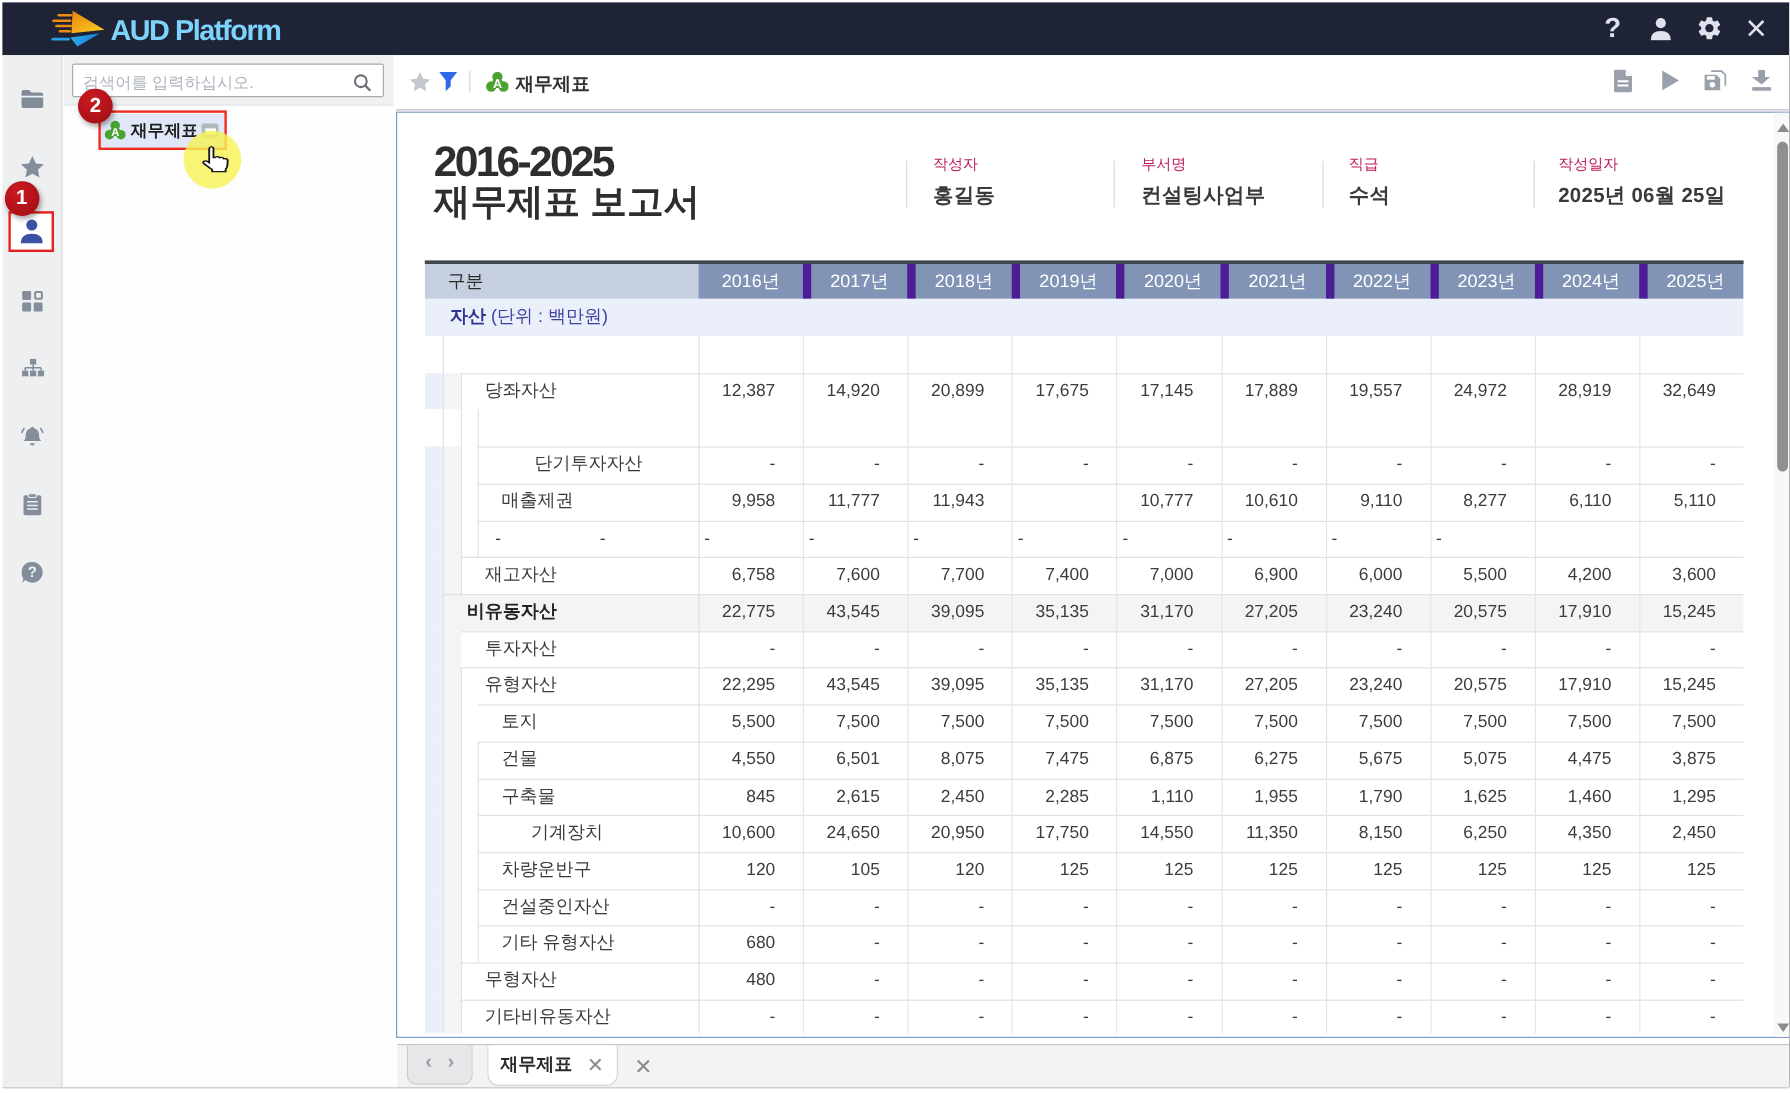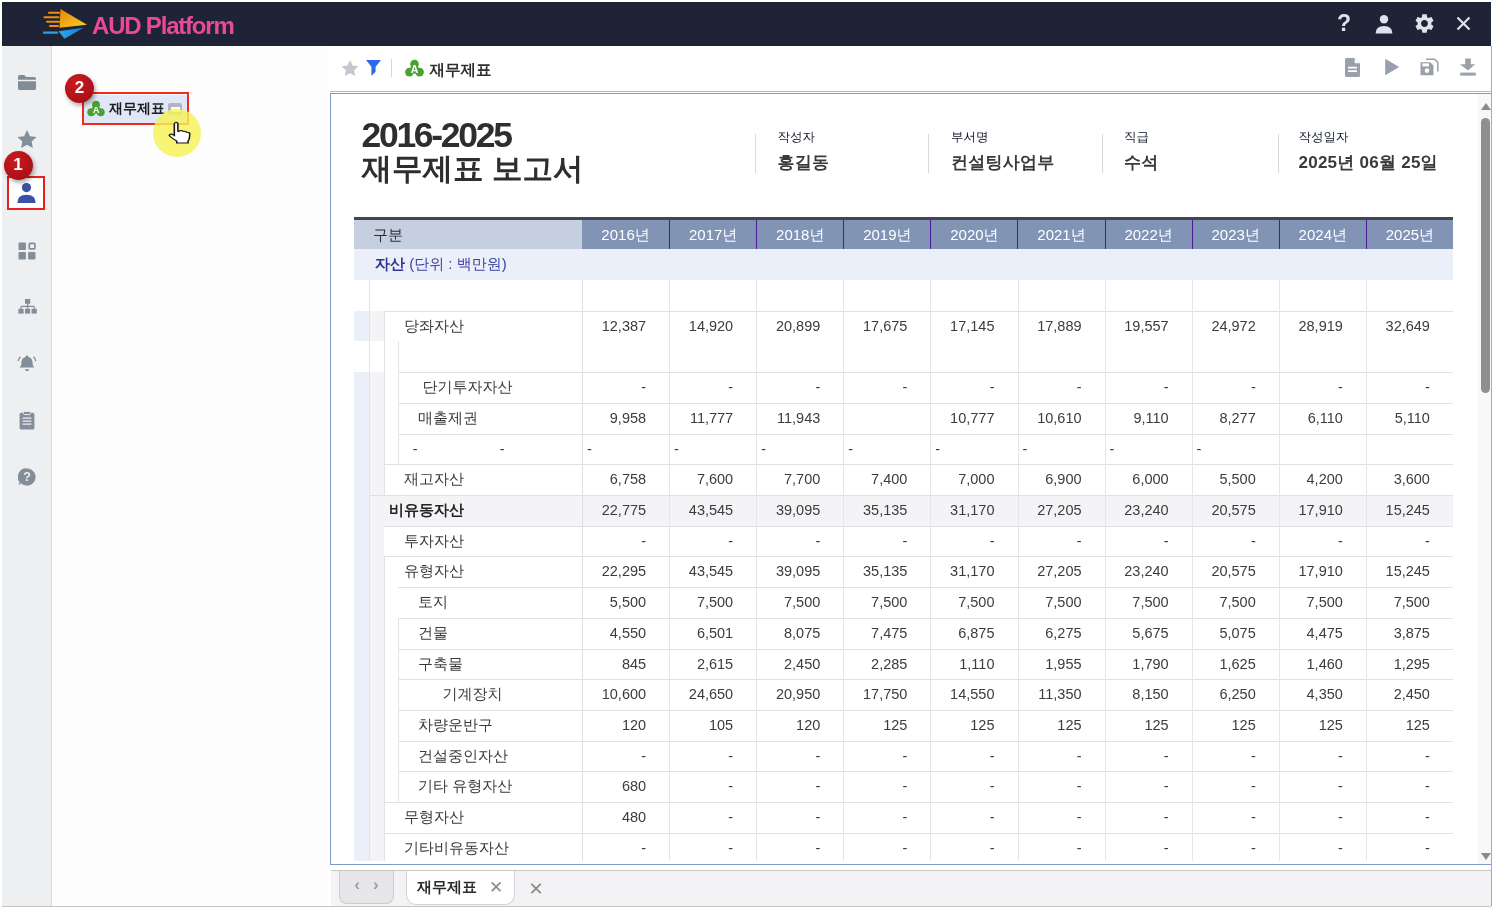--- a/index.html
+++ b/index.html
@@ -1,20 +1,20 @@
 <!DOCTYPE html>
 <html><head><meta charset="utf-8">
 <style>
 *{margin:0;padding:0;box-sizing:border-box}
 html,body{width:1492px;height:911px;background:#fff;overflow:hidden;
  font-family:"Liberation Sans",sans-serif;-webkit-font-smoothing:antialiased}
 #app{position:relative;width:1492px;height:911px;background:#fff}
 
 #topbar{position:absolute;left:2px;top:2px;width:1488.5px;height:43.5px;background:#1e2335}
-#logotext{position:absolute;left:90px;top:10px;color:#ec4899;font-size:24px;font-weight:700;letter-spacing:-1.2px}
+#logotext{position:absolute;left:90px;top:10px;color:#7dd3fc;font-size:24px;font-weight:700;letter-spacing:-1.2px}
 .tbico{position:absolute;top:0;height:43.5px;display:flex;align-items:center;justify-content:center;color:#dfe2ec}
 
 #sidebar{position:absolute;left:2px;top:45.5px;width:50px;height:860px;background:#edeff1;border-right:1px solid #d7dadd}
 .sbi{position:absolute;left:0;width:50px;display:flex;align-items:center;justify-content:center}
 
 #treepanel{position:absolute;left:53px;top:45.5px;width:274.5px;height:860.5px;background:#fdfdfd}
 #searchstrip{position:absolute;left:0;top:0;width:274.5px;height:42px;background:#eef0f2;border-bottom:1px solid #e3e4e6}
 #searchbox{position:absolute;left:7px;top:7px;width:260px;height:28.5px;background:#fff;border:1px solid #a8aaad;border-radius:2px}
 #searchph{position:absolute;left:8px;top:6.5px;font-size:13.5px;color:#afb4bc}
 #treerow{position:absolute;left:31px;top:49px;width:103px;height:28.5px;background:#dfe7f8;display:flex;align-items:center}
@@ -22,27 +22,27 @@
 .badge{position:absolute;width:29px;height:29px;border-radius:50%;background:radial-gradient(circle at 38% 32%,#cb1a20,#9d0d13);color:#fff;
  font-size:17px;font-weight:700;display:flex;align-items:center;justify-content:center;box-shadow:1.5px 2.5px 4px rgba(0,0,0,0.35)}
 #yellowcircle{position:absolute;left:100px;top:63px;width:48px;height:48px;border-radius:50%;background:rgba(246,242,85,0.82)}
 
 #toolbar{position:absolute;left:327.5px;top:45.5px;width:1163px;height:47px;background:#fff}
 .tlico{position:absolute;display:flex;align-items:center;justify-content:center}
 #content{position:absolute;left:329.5px;top:92.5px;width:1161px;height:772px;background:#fff;border:1px solid #7e9cc5}
 #title1{position:absolute;left:31px;top:23px;font-size:35.5px;line-height:36px;font-weight:700;color:#2e2e2e;letter-spacing:-2.3px}
 #title2{position:absolute;left:31px;top:58.5px;font-size:30.5px;line-height:32px;font-weight:700;color:#2e2e2e}
 .msep{position:absolute;top:40.5px;width:1px;height:38.5px;background:#dadada}
-.mlab{position:absolute;top:35px;font-size:12.5px;color:#0f172a}
+.mlab{position:absolute;top:35px;font-size:12.5px;color:#be185d}
 .mval{position:absolute;top:57px;font-size:17px;font-weight:700;color:#3a3a3a;letter-spacing:0.25px}
 
 #table{position:absolute;left:23px;top:123px;width:1099.5px;height:644px;overflow:hidden;border-top:3px solid #42464f;font-size:15px}
 .thead{position:absolute;left:0;top:0;width:1099.5px;height:29.8px;display:flex}
 .hlabel{width:228.5px;background:#c5cfdf;color:#2b2b2b;line-height:29.8px;padding-left:19.5px}
-.hyear{width:87.1px;background:#8294b6;color:#fff;line-height:29.8px;text-align:center;border-left:1px solid #4c1d95}
+.hyear{width:87.1px;background:#8294b6;color:#fff;line-height:29.8px;text-align:center;border-left:7px solid #4c1d95}
 .hfirst{border-left:none}
 .secrow{position:absolute;left:0;top:29.8px;width:1099.5px;height:30.7px;background:#ebeffa;line-height:30.7px;padding-left:21.5px}
 .sec1{font-weight:700;color:#2e3492}
 .sec2{color:#3d41a0}
 .trow{position:absolute;left:0;width:1099.5px;height:30.71px;display:flex;line-height:30.71px}
 .tb{position:absolute;top:0;right:0;height:1px;background:#dfe1e4}
 .lc{width:228.5px;color:#3a3a3a;white-space:nowrap}
 .lv1 .lc{font-weight:700;color:#232323}
 .vc{width:87.1px;text-align:right;padding-right:23px;color:#3c3c3c;font-size:14.5px}
 
@@ -152,20 +152,29 @@
       </div>
  <div class="sbi" style="top:422px;height:18px">
         <svg width="18" height="18" viewBox="0 0 18 18">
           <path fill="#848e9b" d="M9 .4a8.6 8.6 0 11-5.9 14.9l-2.5 2.3.9-3.5A8.6 8.6 0 019 .4z"></path>
           <text x="9" y="13" text-anchor="middle" font-size="12.5" font-weight="700" fill="#edeff1" font-family="Liberation Sans">?</text>
         </svg>
       </div>
 </div>
 
 <div id="treepanel">
+ <div id="searchstrip">
+        <div id="searchbox">
+          <div id="searchph">검색어를 입력하십시오.</div>
+  <svg style="position:absolute;right:9px;top:7px" width="16" height="16" viewBox="0 0 16 16">
+            <circle cx="6.7" cy="6.7" r="4.9" fill="none" stroke="#6a6f76" stroke-width="1.7"></circle>
+            <path d="M10.4 10.4 L14.6 14.6" stroke="#6a6f76" stroke-width="1.9"></path>
+          </svg>
+ </div>
+      </div>
  <div id="treerow">
   <svg style="margin-left:3px" width="18" height="17" viewBox="0 0 19 18">
           <circle cx="9.5" cy="4.9" r="4.2" fill="#4aa231"></circle>
           <circle cx="4.5" cy="13" r="4.2" fill="#4aa231"></circle>
           <circle cx="14.5" cy="13" r="4.2" fill="#4aa231"></circle>
           <path fill="#4aa231" d="M9.5 1.8 L16.8 14.2 h-14.6 z"></path>
           <text x="9.6" y="13.8" text-anchor="middle" font-size="10" font-weight="700" fill="#fff" font-family="Liberation Sans">A</text>
         </svg>
   <div style="margin-left:4px;font-size:14px;font-weight:700;color:#1d1d1d">재무제표</div>
  </div>
@@ -276,21 +285,21 @@
           <div class="vc">17,675</div>
           <div class="vc">17,145</div>
           <div class="vc">17,889</div>
           <div class="vc">19,557</div>
           <div class="vc">24,972</div>
           <div class="vc">28,919</div>
           <div class="vc">32,649</div>
         </div>
         <div class="trow lv3" style="top:152.63px;background:linear-gradient(to right,#ebeffa 0,#ebeffa 15.5px,#f4f4f6 15.5px,#f4f4f6 30px,#fff 30px)">
           <div class="tb" style="left:44.5px"></div>
-          <div class="lc" style="padding-left:69px">단기투자자산</div>
+          <div class="lc" style="padding-left:92px">단기투자자산</div>
           <div class="vc">-</div>
           <div class="vc">-</div>
           <div class="vc">-</div>
           <div class="vc">-</div>
           <div class="vc">-</div>
           <div class="vc">-</div>
           <div class="vc">-</div>
           <div class="vc">-</div>
           <div class="vc">-</div>
           <div class="vc">-</div>

